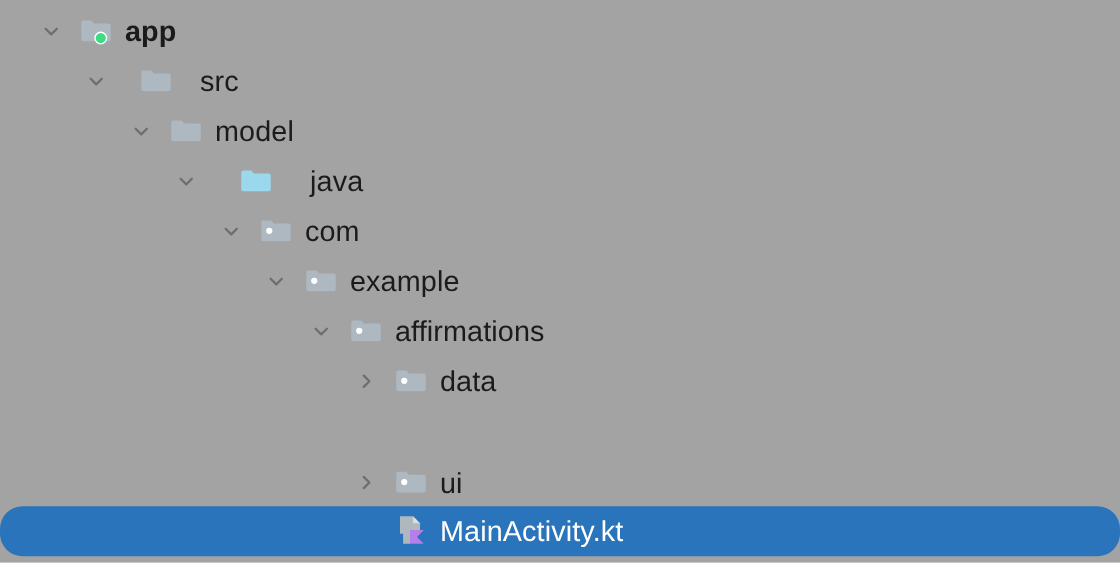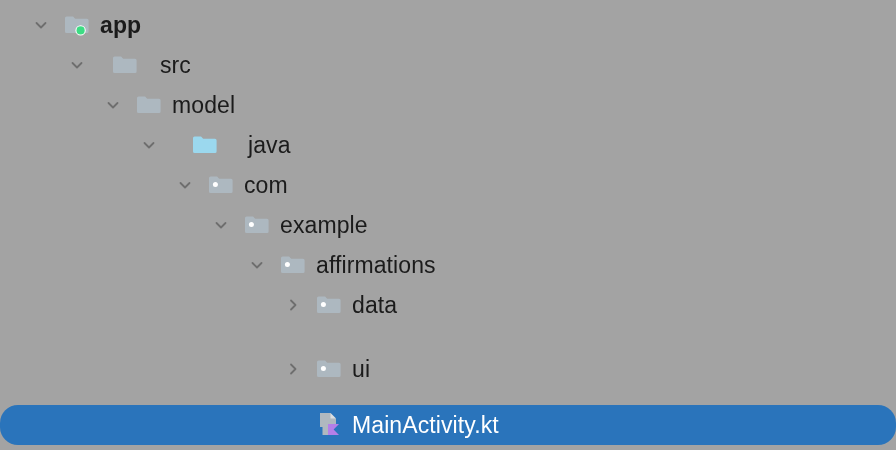--- a/index.html
+++ b/index.html
@@ -178,21 +178,21 @@
         </svg>
       </span>
       <span class="icon">
         <svg width="26" height="22" viewBox="0 0 26 22" aria-hidden="true">
           <path d="M1 4 a1.6 1.6 0 0 1 1.6 -1.6 H9 l2.2 2.4 H23 a1.6 1.6 0 0 1 1.6 1.6 V17.4 a1.6 1.6 0 0 1 -1.6 1.6 H2.6 A1.6 1.6 0 0 1 1 17.4 Z" fill="#adb8c0"></path>
           <circle cx="7.4" cy="10.6" r="2.5" fill="#ffffff"></circle>
         </svg>
       </span>
       <span class="label">affirmations</span>
     </div>
-    <div class="row" style="top: 349px; align-items: flex-end;">
+    <div class="row" style="top: 366px; align-items: flex-end;">
       <span class="toggle" style="margin-left: 282px;">
         <svg width="16" height="16" viewBox="0 0 16 16" aria-hidden="true">
           <path d="M6 3.5 L10.5 8 L6 12.5" fill="none" stroke="#6e6e6e" stroke-width="1.8" stroke-linecap="round" stroke-linejoin="round"></path>
         </svg>
       </span>
       <span class="icon">
         <svg width="26" height="22" viewBox="0 0 26 22" aria-hidden="true">
           <path d="M1 4 a1.6 1.6 0 0 1 1.6 -1.6 H9 l2.2 2.4 H23 a1.6 1.6 0 0 1 1.6 1.6 V17.4 a1.6 1.6 0 0 1 -1.6 1.6 H2.6 A1.6 1.6 0 0 1 1 17.4 Z" fill="#adb8c0"></path>
           <circle cx="7.4" cy="10.6" r="2.5" fill="#ffffff"></circle>
         </svg>

